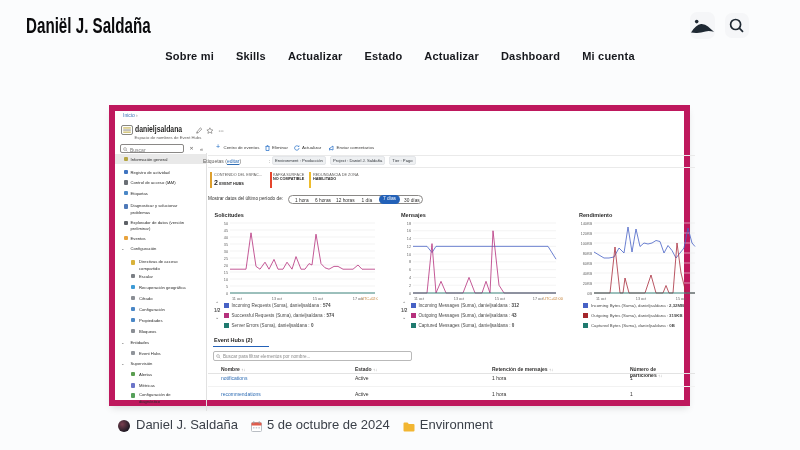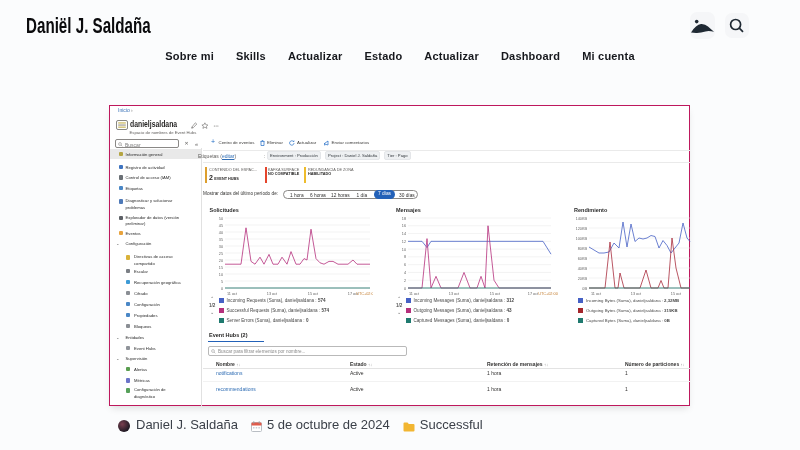--- a/index.html
+++ b/index.html
@@ -9,21 +9,21 @@
   
   #logo { position:absolute; left:26px; top:14px; font-weight:700; font-size:21.5px; letter-spacing:0px; color:#0b0b0d; transform:scaleX(0.705); transform-origin:left center; white-space:nowrap; }
   #nav { position:absolute; left:0; top:50px; width:800px; display:flex; justify-content:center; gap:22px; }
   #nav span { font-weight:700; font-size:11px; color:#16181d; letter-spacing:0.2px; }
   .iconbtn { position:absolute; background:#f5f6f8; border-radius:7px; }
   #btn1 { left:690px; top:12px; width:25px; height:27px; }
   #btn2 { left:725px; top:13px; width:24px; height:25px; }
 
   
   #card { position:absolute; left:109px; top:105px; width:581px; height:301px; background:#ffffff;
-          border:1px solid #be185d; box-shadow:0 4px 7px -2px rgba(0,0,0,0.13); font-size:5px; color:#323130; }
+          border:6px solid #be185d; box-shadow:0 4px 7px -2px rgba(0,0,0,0.13); font-size:5px; color:#323130; }
   #card .blue { color:#2f6db4; }
   #card .gray { color:#605e5c; }
 
   
   #sidebar { position:absolute; left:0; top:42px; width:92px; height:258px; border-right:1px solid #e1e1e1; overflow:hidden; font-size:4.2px; color:#2b2b2b; }
   .mi { position:absolute; left:0; width:92px; height:11px; line-height:11px; white-space:nowrap; }
   .mi .ic { position:absolute; left:8.5px; top:3px; width:4.5px; height:4.5px; border-radius:1px; }
   .mi .t { position:absolute; left:15.5px; top:0; }
   .mi.sub .ic { left:15.5px; }
   .mi.sub .t { left:24px; }
@@ -395,14 +395,14 @@
       <rect x="2.2" y="0.3" width="1.2" height="2.2" rx="0.5" fill="#9aa0a6"></rect>
       <rect x="7.6" y="0.3" width="1.2" height="2.2" rx="0.5" fill="#9aa0a6"></rect>
       <rect x="2" y="6" width="1.5" height="1.5" fill="#c9ced4"></rect>
       <rect x="4.7" y="6" width="1.5" height="1.5" fill="#c9ced4"></rect>
       <rect x="7.4" y="6" width="1.5" height="1.5" fill="#c9ced4"></rect>
     </svg>
     <span>5 de octubre de 2024</span>
     <svg style="margin:0 5px 0 13px;" width="12" height="10" viewBox="0 0 12 10">
       <path d="M0.5 1.5 Q0.5 0.5 1.5 0.5 L4.5 0.5 L5.8 2 L10.5 2 Q11.5 2 11.5 3 L11.5 8.5 Q11.5 9.5 10.5 9.5 L1.5 9.5 Q0.5 9.5 0.5 8.5 Z" fill="#f2b632"></path>
     </svg>
-    <span>Successful</span>
+    <span>Environment</span>
   </div>
 
 </body></html>

